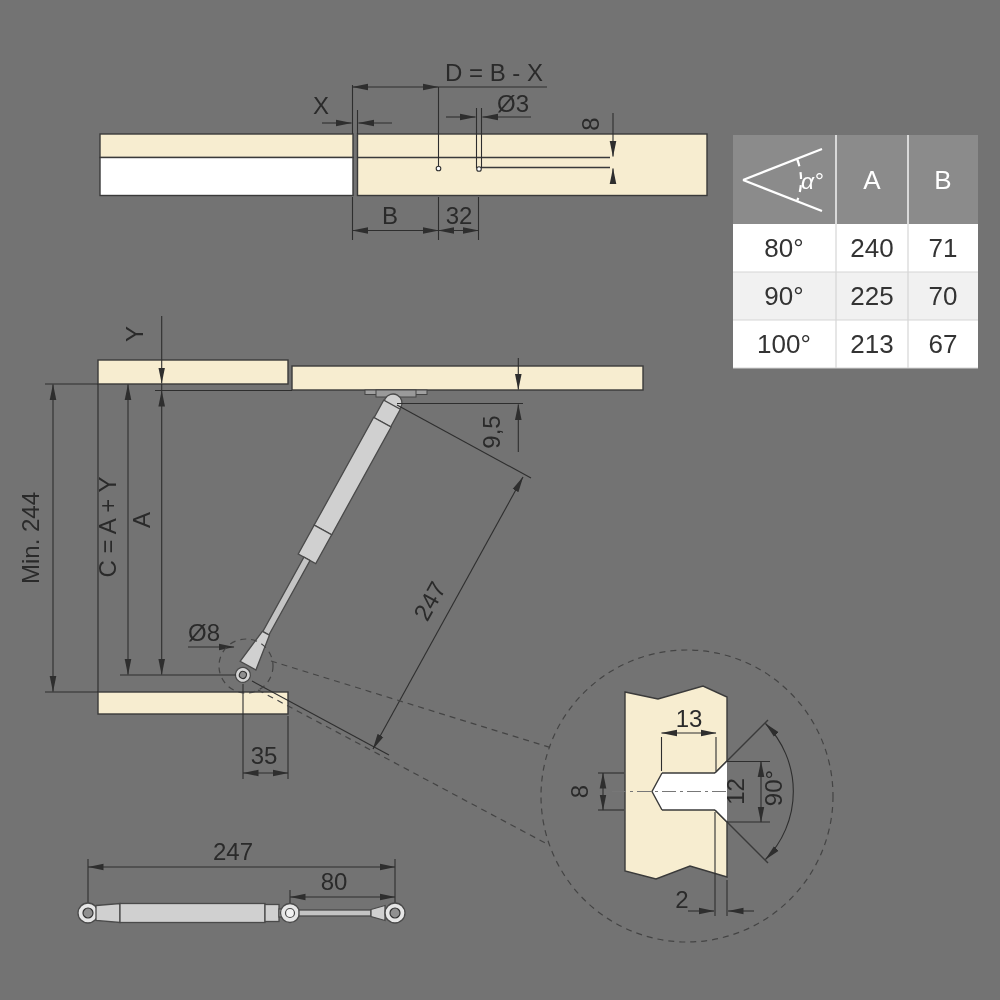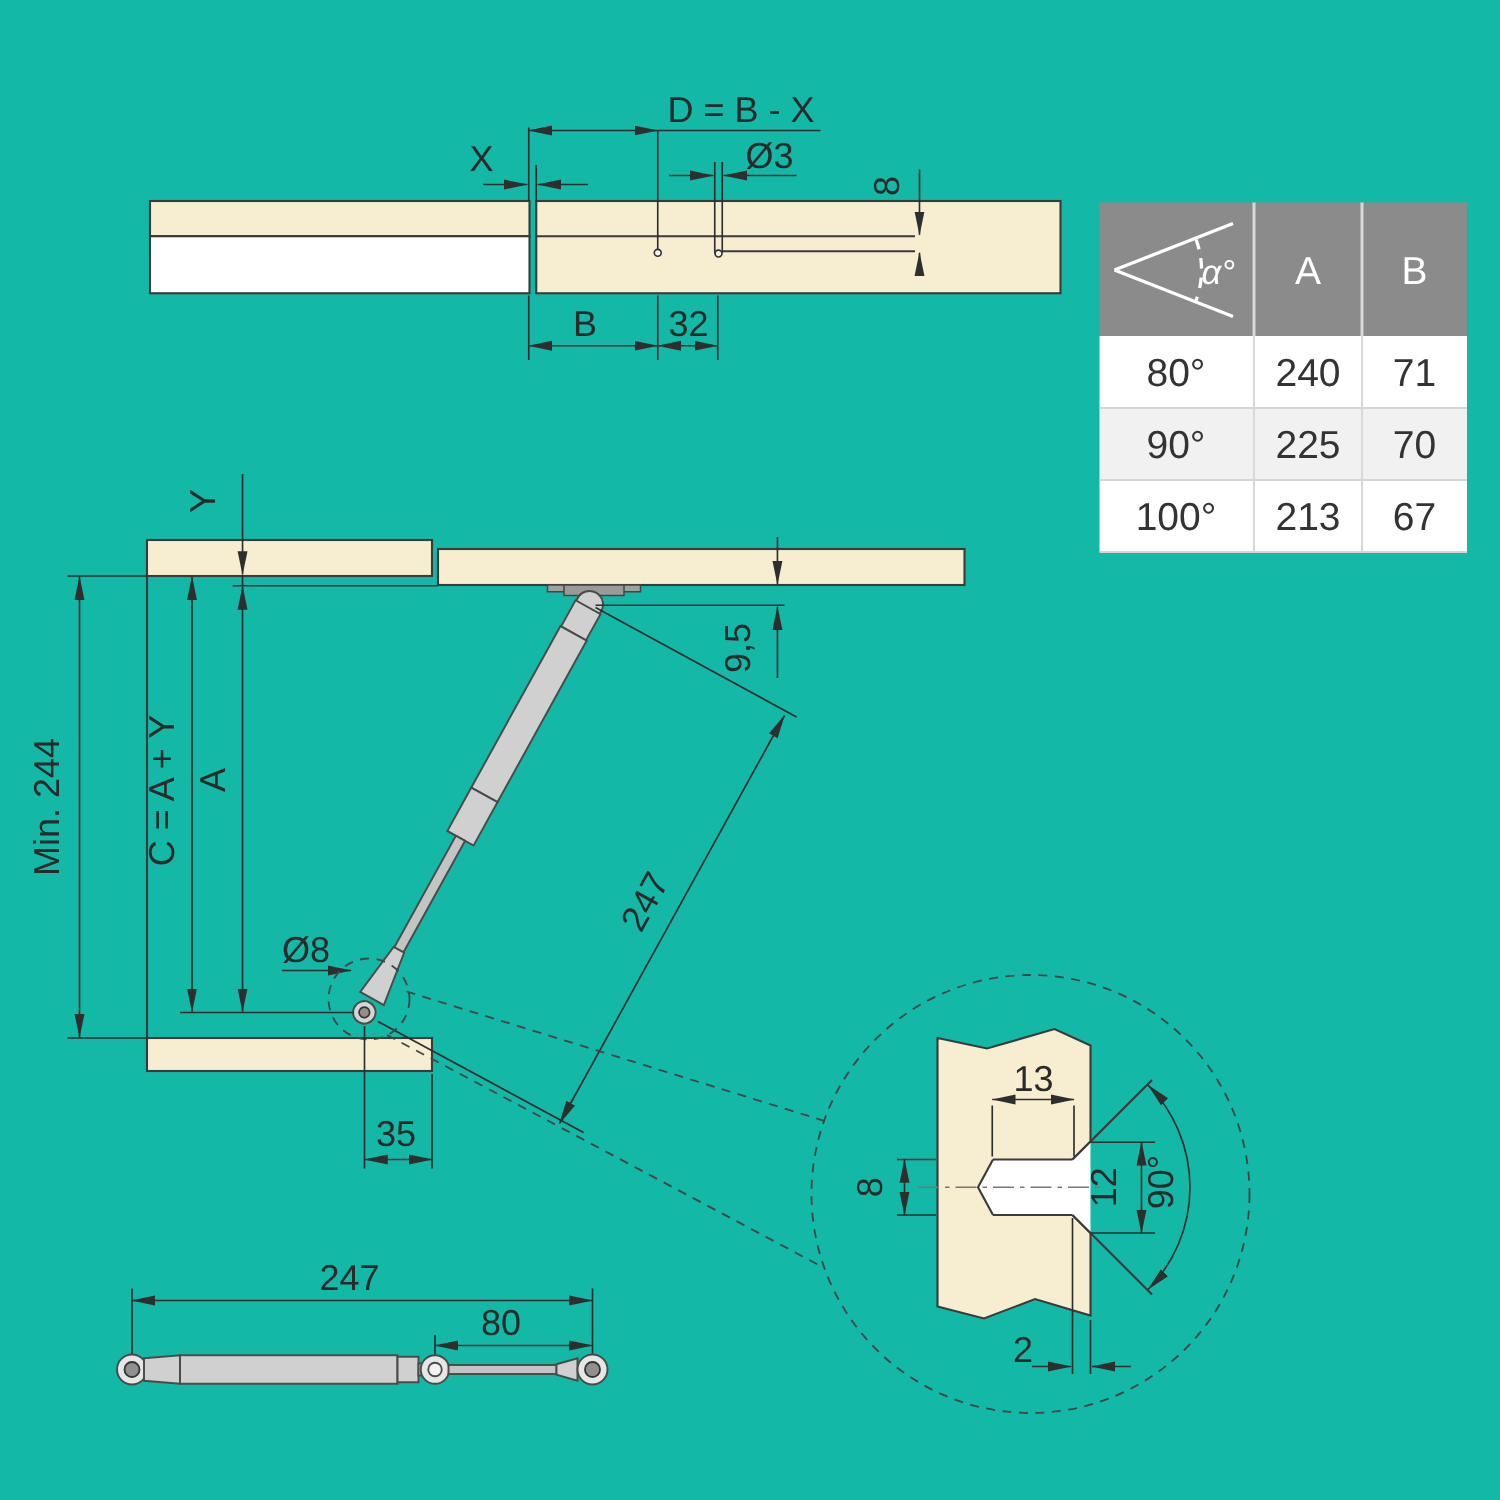--- a/index.html
+++ b/index.html
@@ -1,16 +1,16 @@
 <!DOCTYPE html>
 <html><head>
 <meta charset="utf-8">
 <style>
   html,body{margin:0;padding:0;background:#fff;}
-  .page{width:1000px;height:1000px;position:relative;background:#14b8a6;font-family:"Liberation Sans",sans-serif;}
+  .page{width:1000px;height:1000px;position:relative;background:#737373;font-family:"Liberation Sans",sans-serif;}
   svg{display:block;}
   .dim{stroke:#2e2e2e;stroke-width:1.1;fill:none;}
   .panel{fill:#f7edd0;stroke:#3a3a3a;stroke-width:1.4;}
   .panelw{fill:#ffffff;stroke:#3a3a3a;stroke-width:1.4;}
   .edge{stroke:#3a3a3a;stroke-width:1.4;fill:none;}
   .metal{fill:#d0d0d0;stroke:#4a4a4a;stroke-width:1.3;}
   .metal2{fill:#c4c4c4;stroke:#4a4a4a;stroke-width:1.3;}
   .ring{fill:#e6e6e6;stroke:#4a4a4a;stroke-width:1.3;}
   .ringin{fill:#909090;stroke:#333;stroke-width:1.2;}
   .dash{stroke:#444;stroke-width:1.2;fill:none;stroke-dasharray:6 5;}

